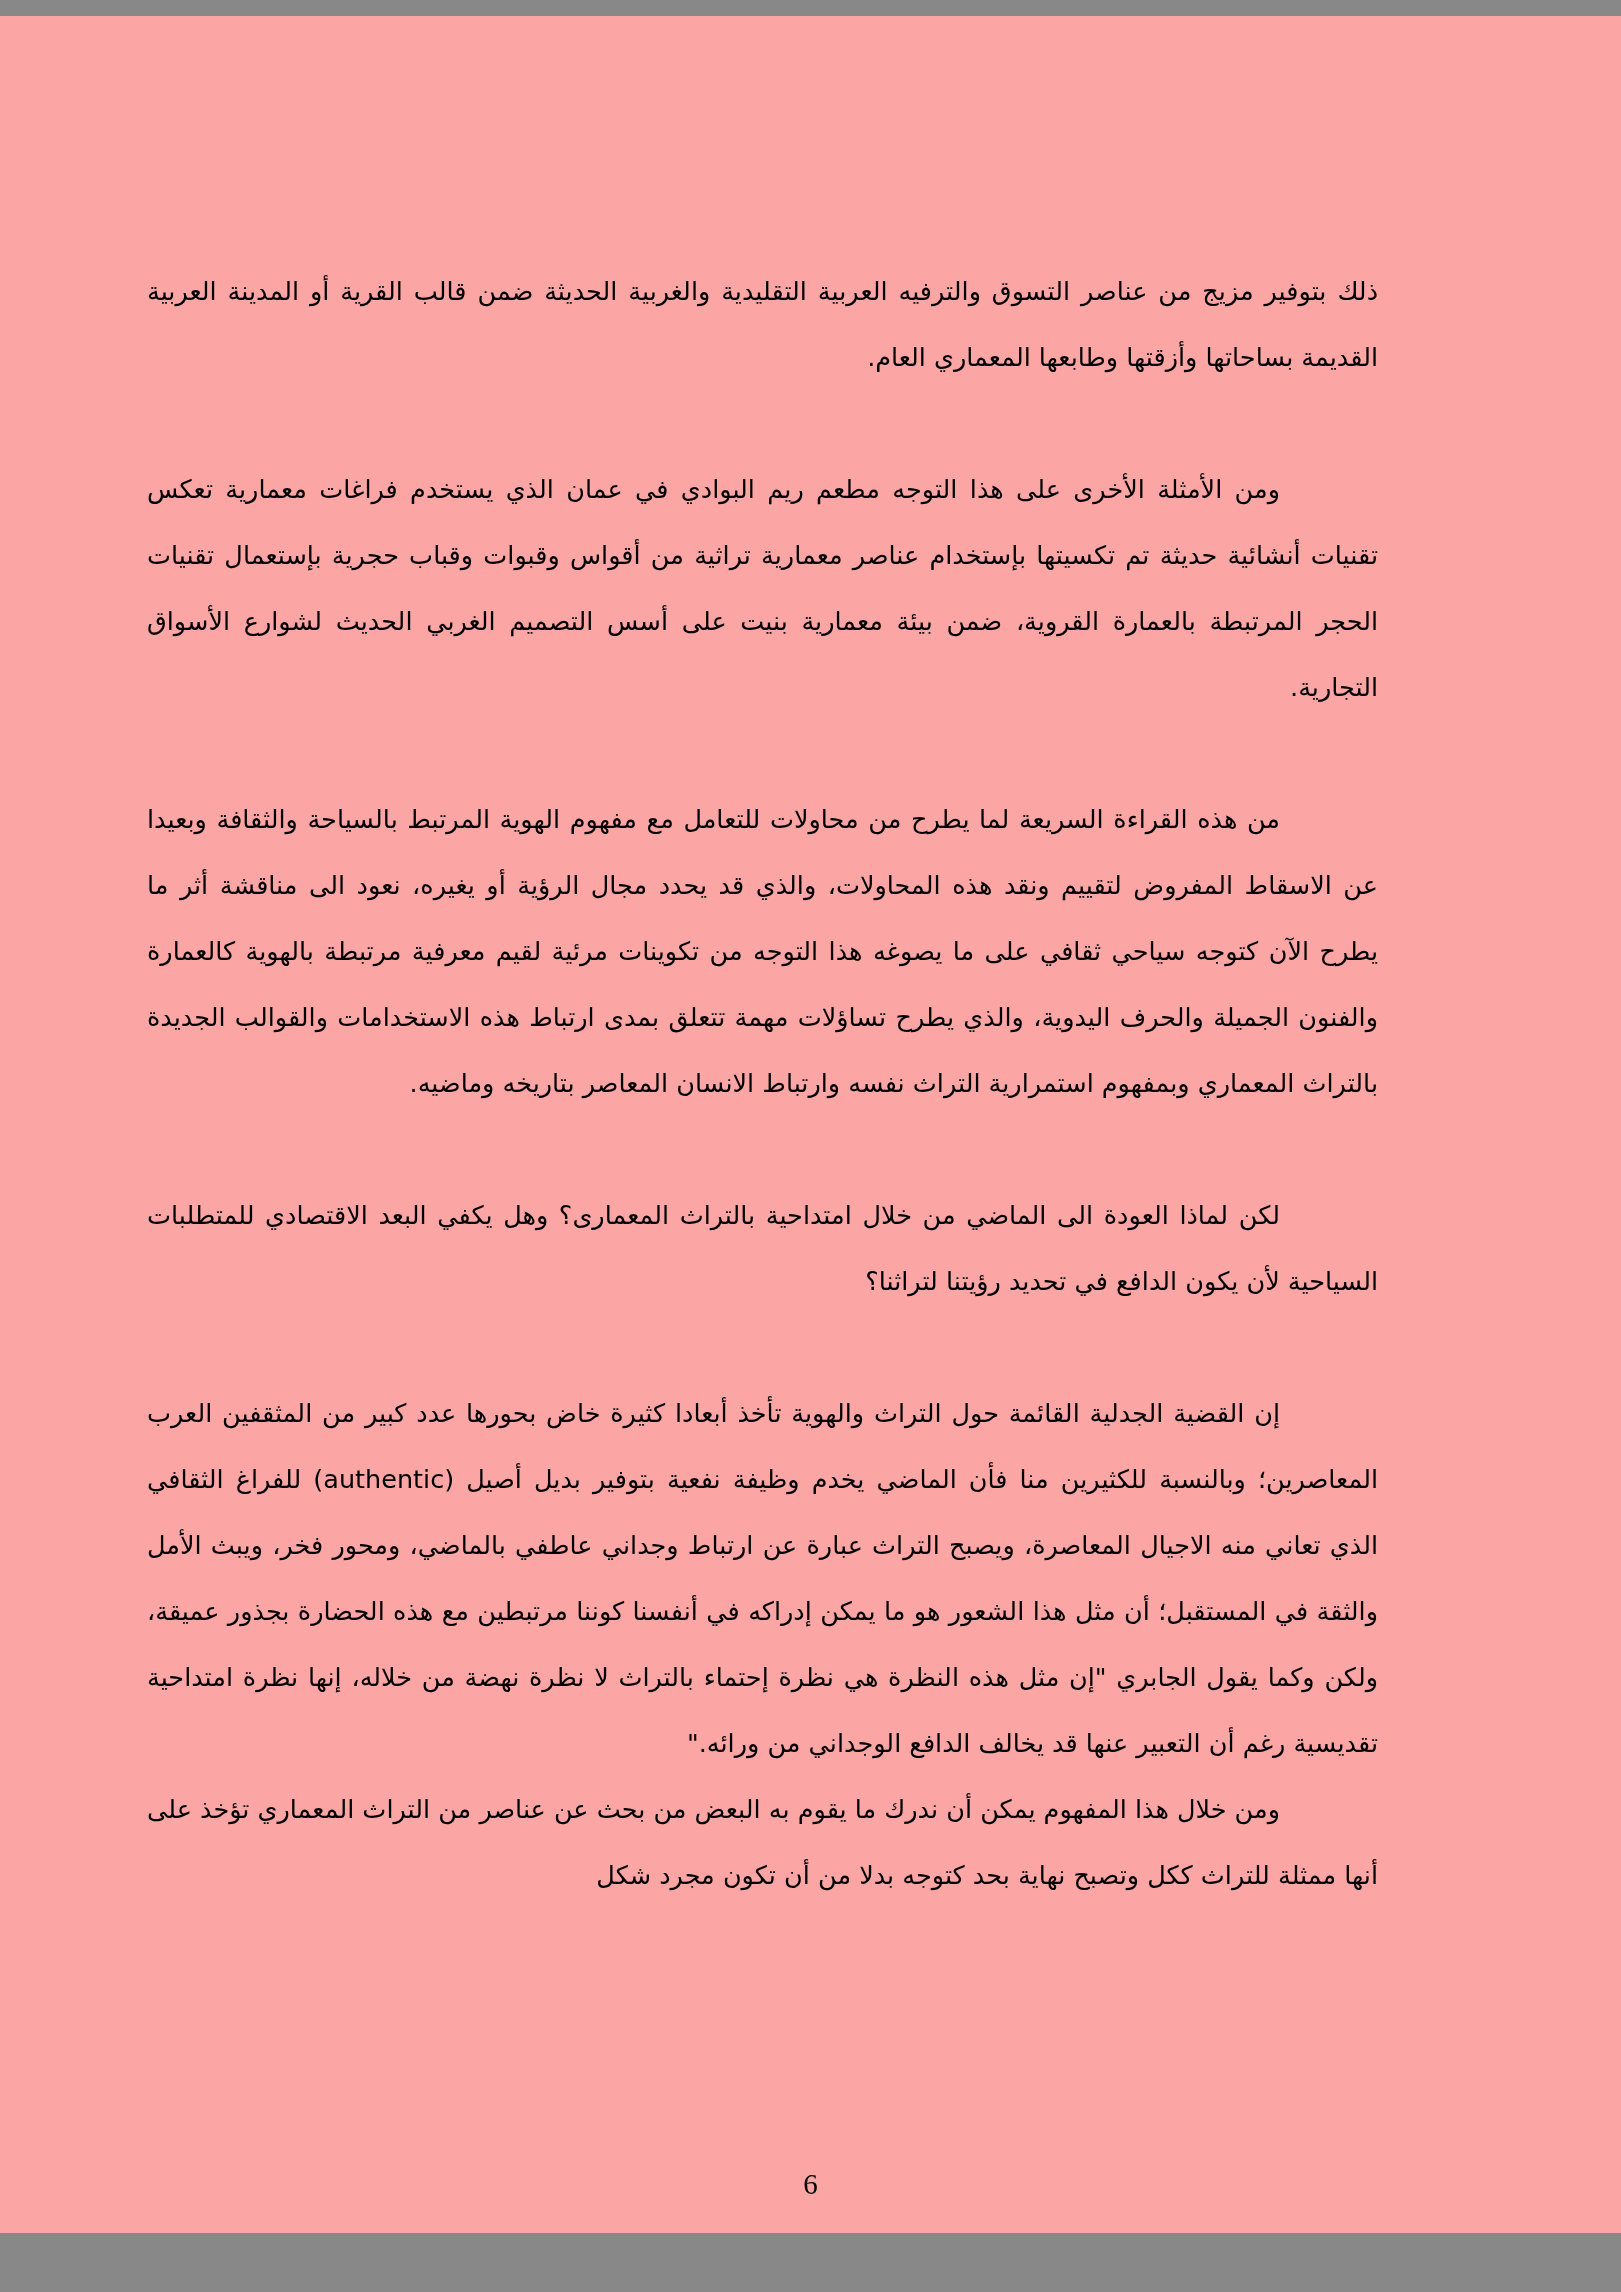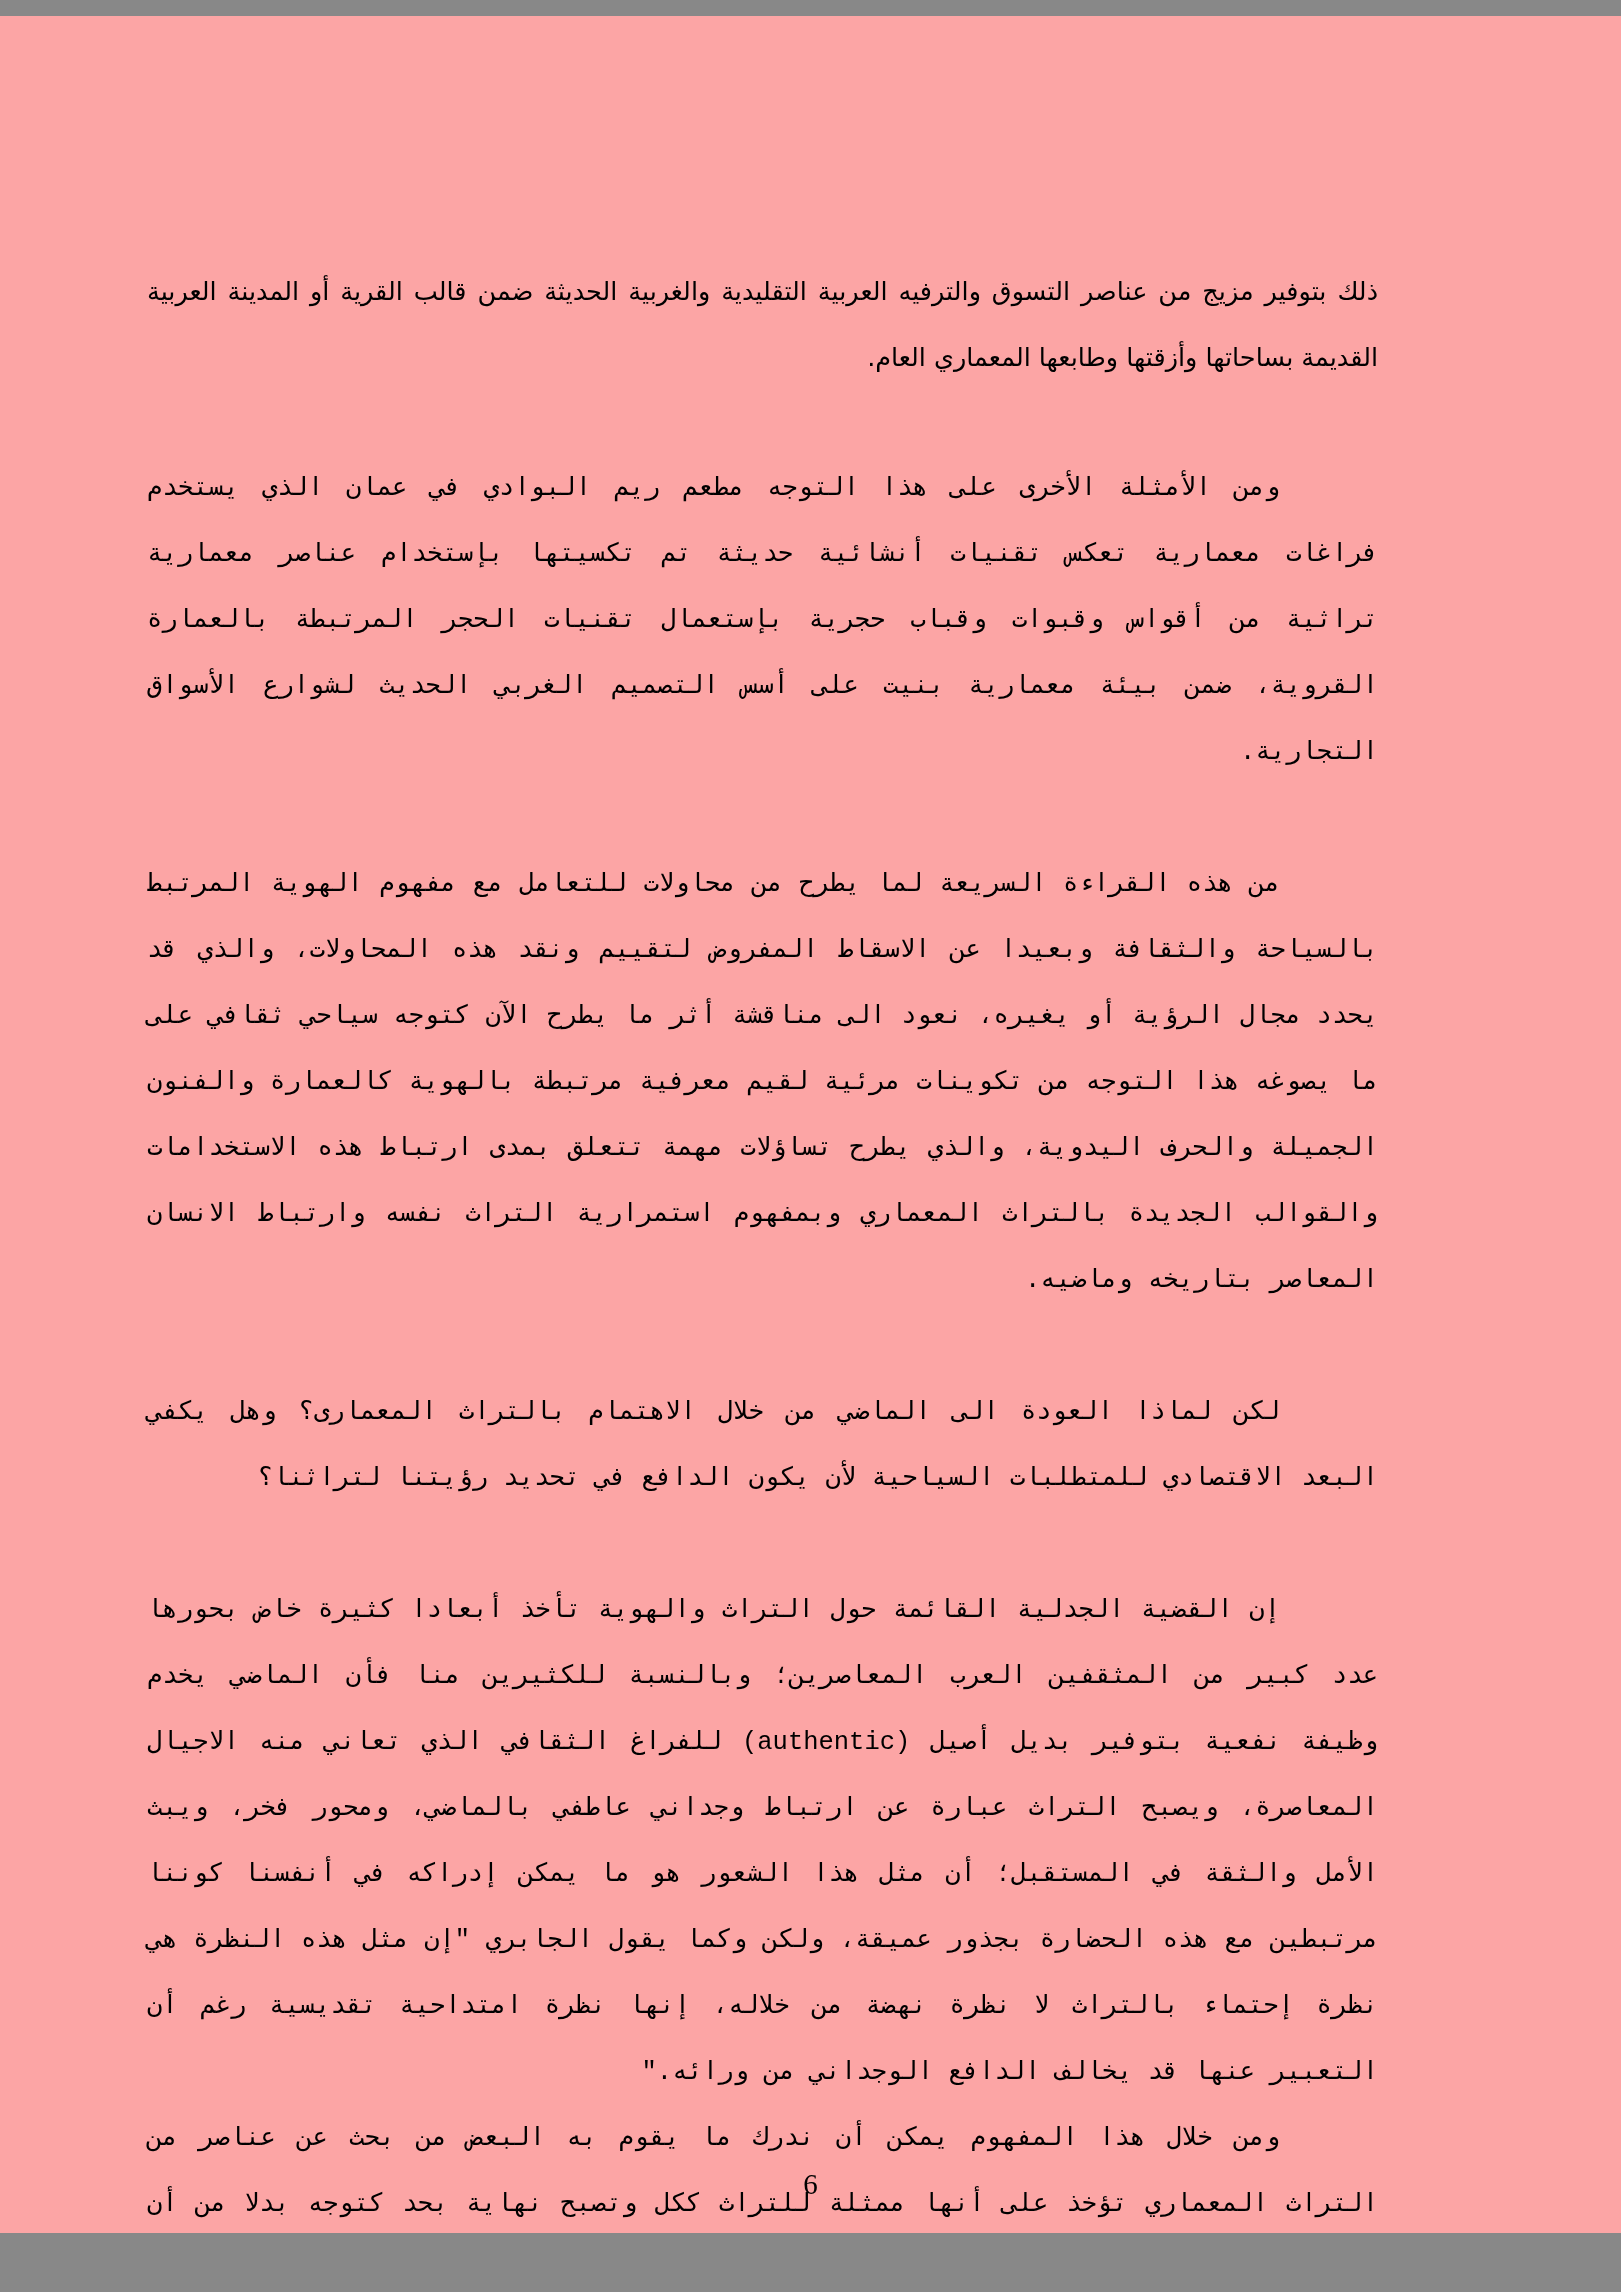--- a/index.html
+++ b/index.html
@@ -27,21 +27,20 @@
     color: #000000;
   }
   .content p {
     margin: 0;
   }
   .content p.spaced {
     margin-top: 66px;
   }
   .content p.indented {
     text-indent: 98px;
-    font-family: Liberation Mono, monospace;
   }
   .page-number {
     position: absolute;
     top: 2149px;
     left: 0;
     right: 0;
     text-align: center;
     font-family: "Liberation Serif", "DejaVu Serif", serif;
     font-size: 29px;
     line-height: 39px;
@@ -49,19 +48,19 @@
   }
 </style>
 </head>
 <body>
 
 <div class="page">
   <div class="content">
     <p>ذلك بتوفير مزيج من عناصر التسوق والترفيه العربية التقليدية والغربية الحديثة ضمن قالب القرية أو المدينة العربية القديمة بساحاتها وأزقتها وطابعها المعماري العام.</p>
     <p class="spaced indented">ومن الأمثلة الأخرى على هذا التوجه مطعم ريم البوادي في عمان الذي يستخدم فراغات معمارية تعكس تقنيات أنشائية حديثة تم تكسيتها بإستخدام عناصر معمارية تراثية من أقواس وقبوات وقباب حجرية بإستعمال تقنيات الحجر المرتبطة بالعمارة القروية، ضمن بيئة معمارية بنيت على أسس التصميم الغربي الحديث لشوارع الأسواق التجارية.</p>
     <p class="spaced indented">من هذه القراءة السريعة لما يطرح من محاولات للتعامل مع مفهوم الهوية المرتبط بالسياحة والثقافة وبعيدا عن الاسقاط المفروض لتقييم ونقد هذه المحاولات، والذي قد يحدد مجال الرؤية أو يغيره، نعود الى مناقشة أثر ما يطرح الآن كتوجه سياحي ثقافي على ما يصوغه هذا التوجه من تكوينات مرئية لقيم معرفية مرتبطة بالهوية كالعمارة والفنون الجميلة والحرف اليدوية، والذي يطرح تساؤلات مهمة تتعلق بمدى ارتباط هذه الاستخدامات والقوالب الجديدة بالتراث المعماري وبمفهوم استمرارية التراث نفسه وارتباط الانسان المعاصر بتاريخه وماضيه.</p>
-    <p class="spaced indented">لكن لماذا العودة الى الماضي من خلال الاهتمام بالتراث المعمارى؟ وهل يكفي البعد الاقتصادي للمتطلبات السياحية لأن يكون الدافع في تحديد رؤيتنا لتراثنا؟</p>
+    <p class="spaced indented">لكن لماذا العودة الى الماضي من خلال امتداحية بالتراث المعمارى؟ وهل يكفي البعد الاقتصادي للمتطلبات السياحية لأن يكون الدافع في تحديد رؤيتنا لتراثنا؟</p>
     <p class="spaced indented">إن القضية الجدلية القائمة حول التراث والهوية تأخذ أبعادا كثيرة خاض بحورها عدد كبير من المثقفين العرب المعاصرين؛ وبالنسبة للكثيرين منا فأن الماضي يخدم وظيفة نفعية بتوفير بديل أصيل (authentic) للفراغ الثقافي الذي تعاني منه الاجيال المعاصرة، ويصبح التراث عبارة عن ارتباط وجداني عاطفي بالماضي، ومحور فخر، ويبث الأمل والثقة في المستقبل؛ أن مثل هذا الشعور هو ما يمكن إدراكه في أنفسنا كوننا مرتبطين مع هذه الحضارة بجذور عميقة، ولكن وكما يقول الجابري "إن مثل هذه النظرة هي نظرة إحتماء بالتراث لا نظرة نهضة من خلاله، إنها نظرة امتداحية تقديسية رغم أن التعبير عنها قد يخالف الدافع الوجداني من ورائه."</p>
     <p class="indented">ومن خلال هذا المفهوم يمكن أن ندرك ما يقوم به البعض من بحث عن عناصر من التراث المعماري تؤخذ على أنها ممثلة للتراث ككل وتصبح نهاية بحد كتوجه بدلا من أن تكون مجرد شكل</p>
   </div>
   <div class="page-number">6</div>
 </div>
 
 
 </body></html>

